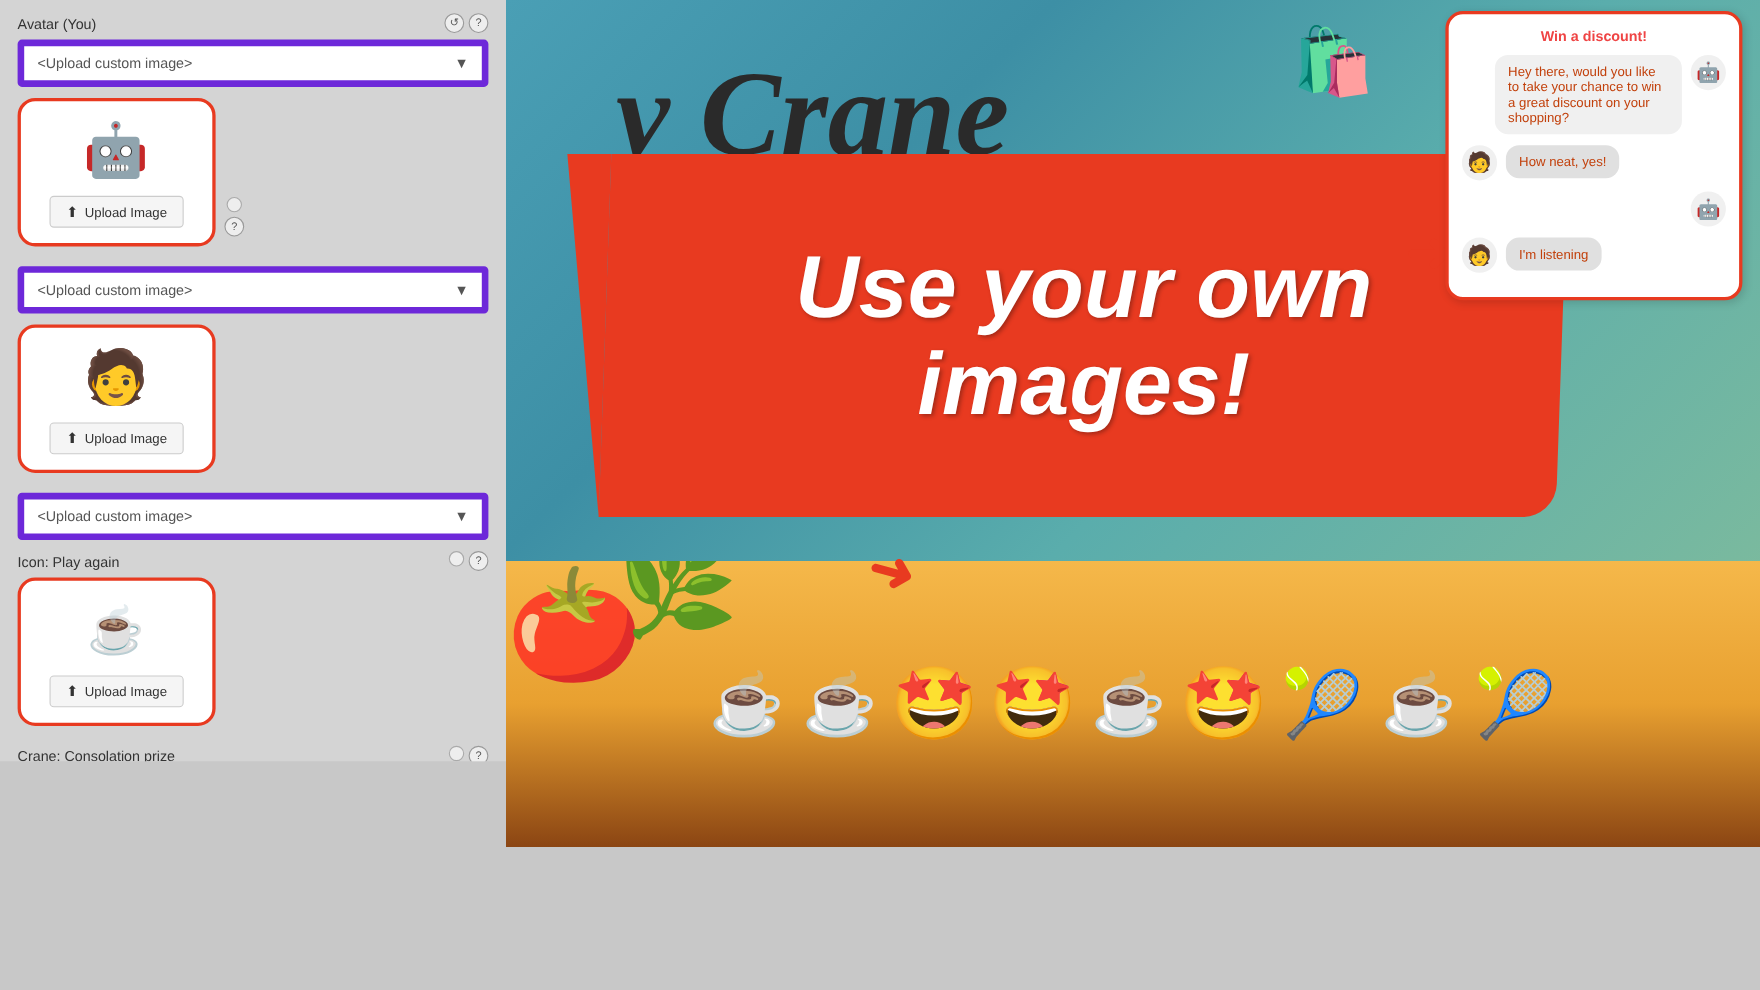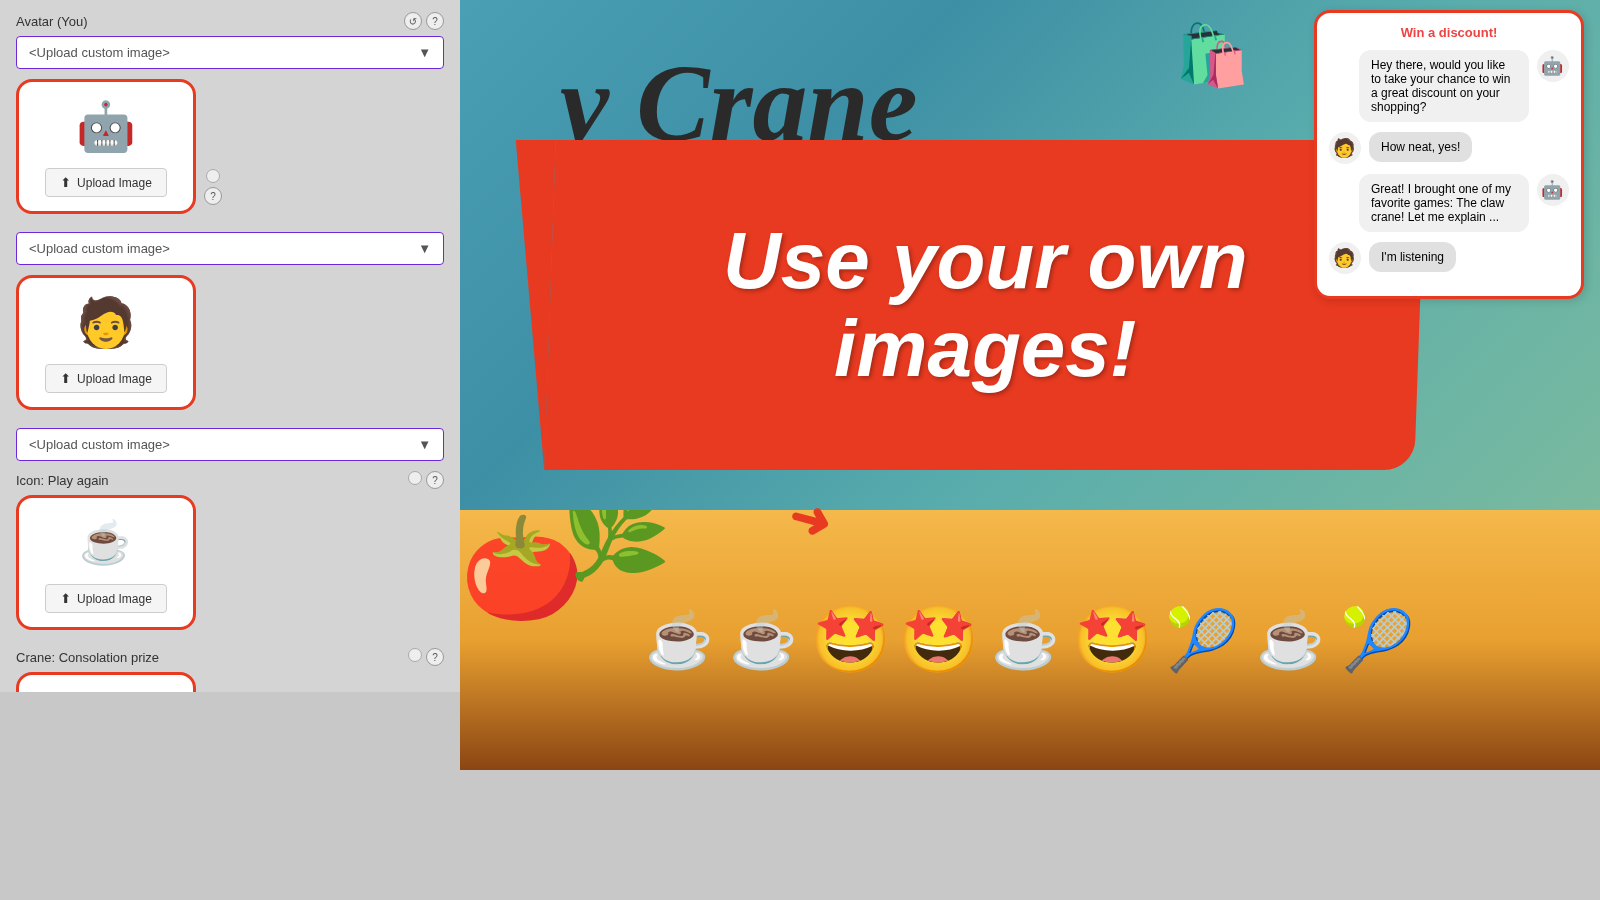--- a/index.html
+++ b/index.html
@@ -41,21 +41,21 @@
       border: 1px solid #999;
       background: #eee;
       display: inline-flex; align-items: center; justify-content: center;
       font-size: 10px; color: #555;
       cursor: pointer;
     }
 
     .select-box {
       width: 100%;
       background: white;
-      border: 1px solid #6d28d9;
+      border: 6px solid #6d28d9;
       border-radius: 4px;
       padding: 8px 12px;
       font-size: 13px;
       color: #555;
       display: flex; align-items: center; justify-content: space-between;
       cursor: pointer;
       margin-bottom: 10px;
     }
 
     .upload-card {
@@ -226,21 +226,21 @@
       background: #f0f0f0;
       display: flex; align-items: center; justify-content: center;
       font-size: 18px;
       flex-shrink: 0;
     }
     .chat-bubble {
       background: #f0f0f0;
       border-radius: 12px;
       padding: 8px 12px;
       font-size: 12px;
-      color: #000000;
+      color: #c2410c;
       max-width: 170px;
     }
     .chat-bubble.right-bubble {
       background: #e0e0e0;
     }
 
     
     .teacup {
       font-size: 55px;
       margin: 0 8px;
@@ -404,21 +404,20 @@
       <div class="chat-bubble">Hey there, would you like to take your chance to win a great discount on your shopping?</div>
     </div>
 
     <div class="chat-msg">
       <div class="chat-avatar">🧑</div>
       <div class="chat-bubble right-bubble">How neat, yes!</div>
     </div>
 
     <div class="chat-msg right">
       <div class="chat-avatar">🤖</div>
-      <div class="chat-bubble">Great! I brought one of my favorite games: The claw crane! Let me explain ...</div>
     </div>
 
     <div class="chat-msg">
       <div class="chat-avatar">🧑</div>
       <div class="chat-bubble right-bubble">I'm listening</div>
     </div>
   </div>
 
 </div>
 

